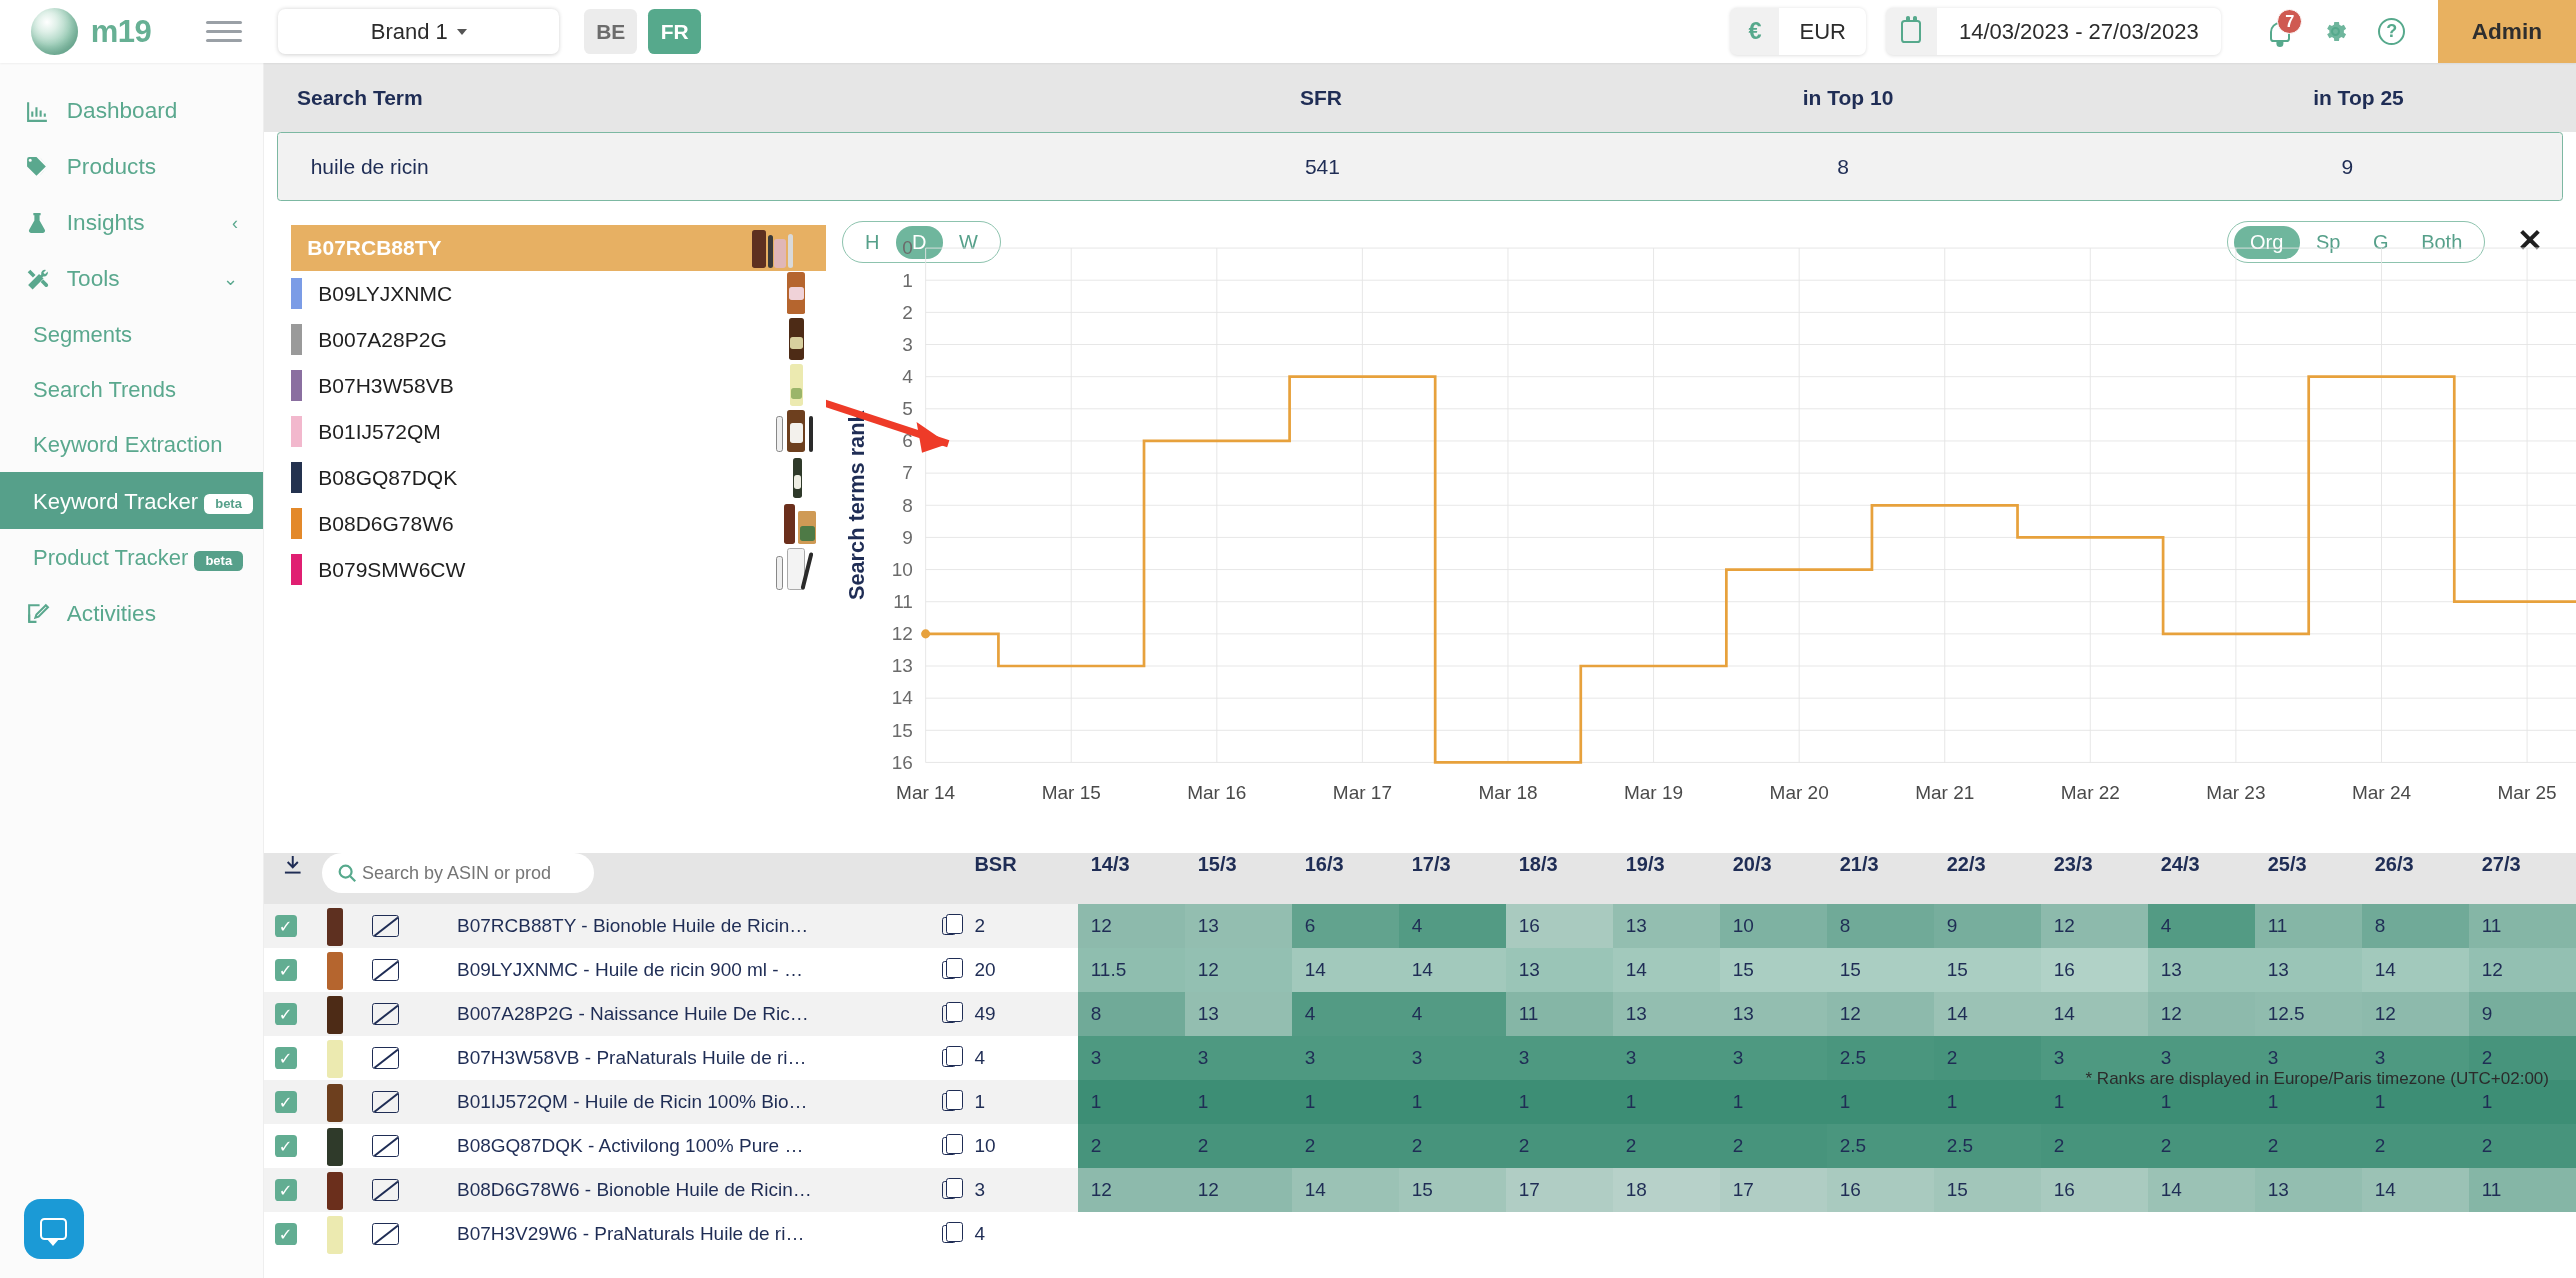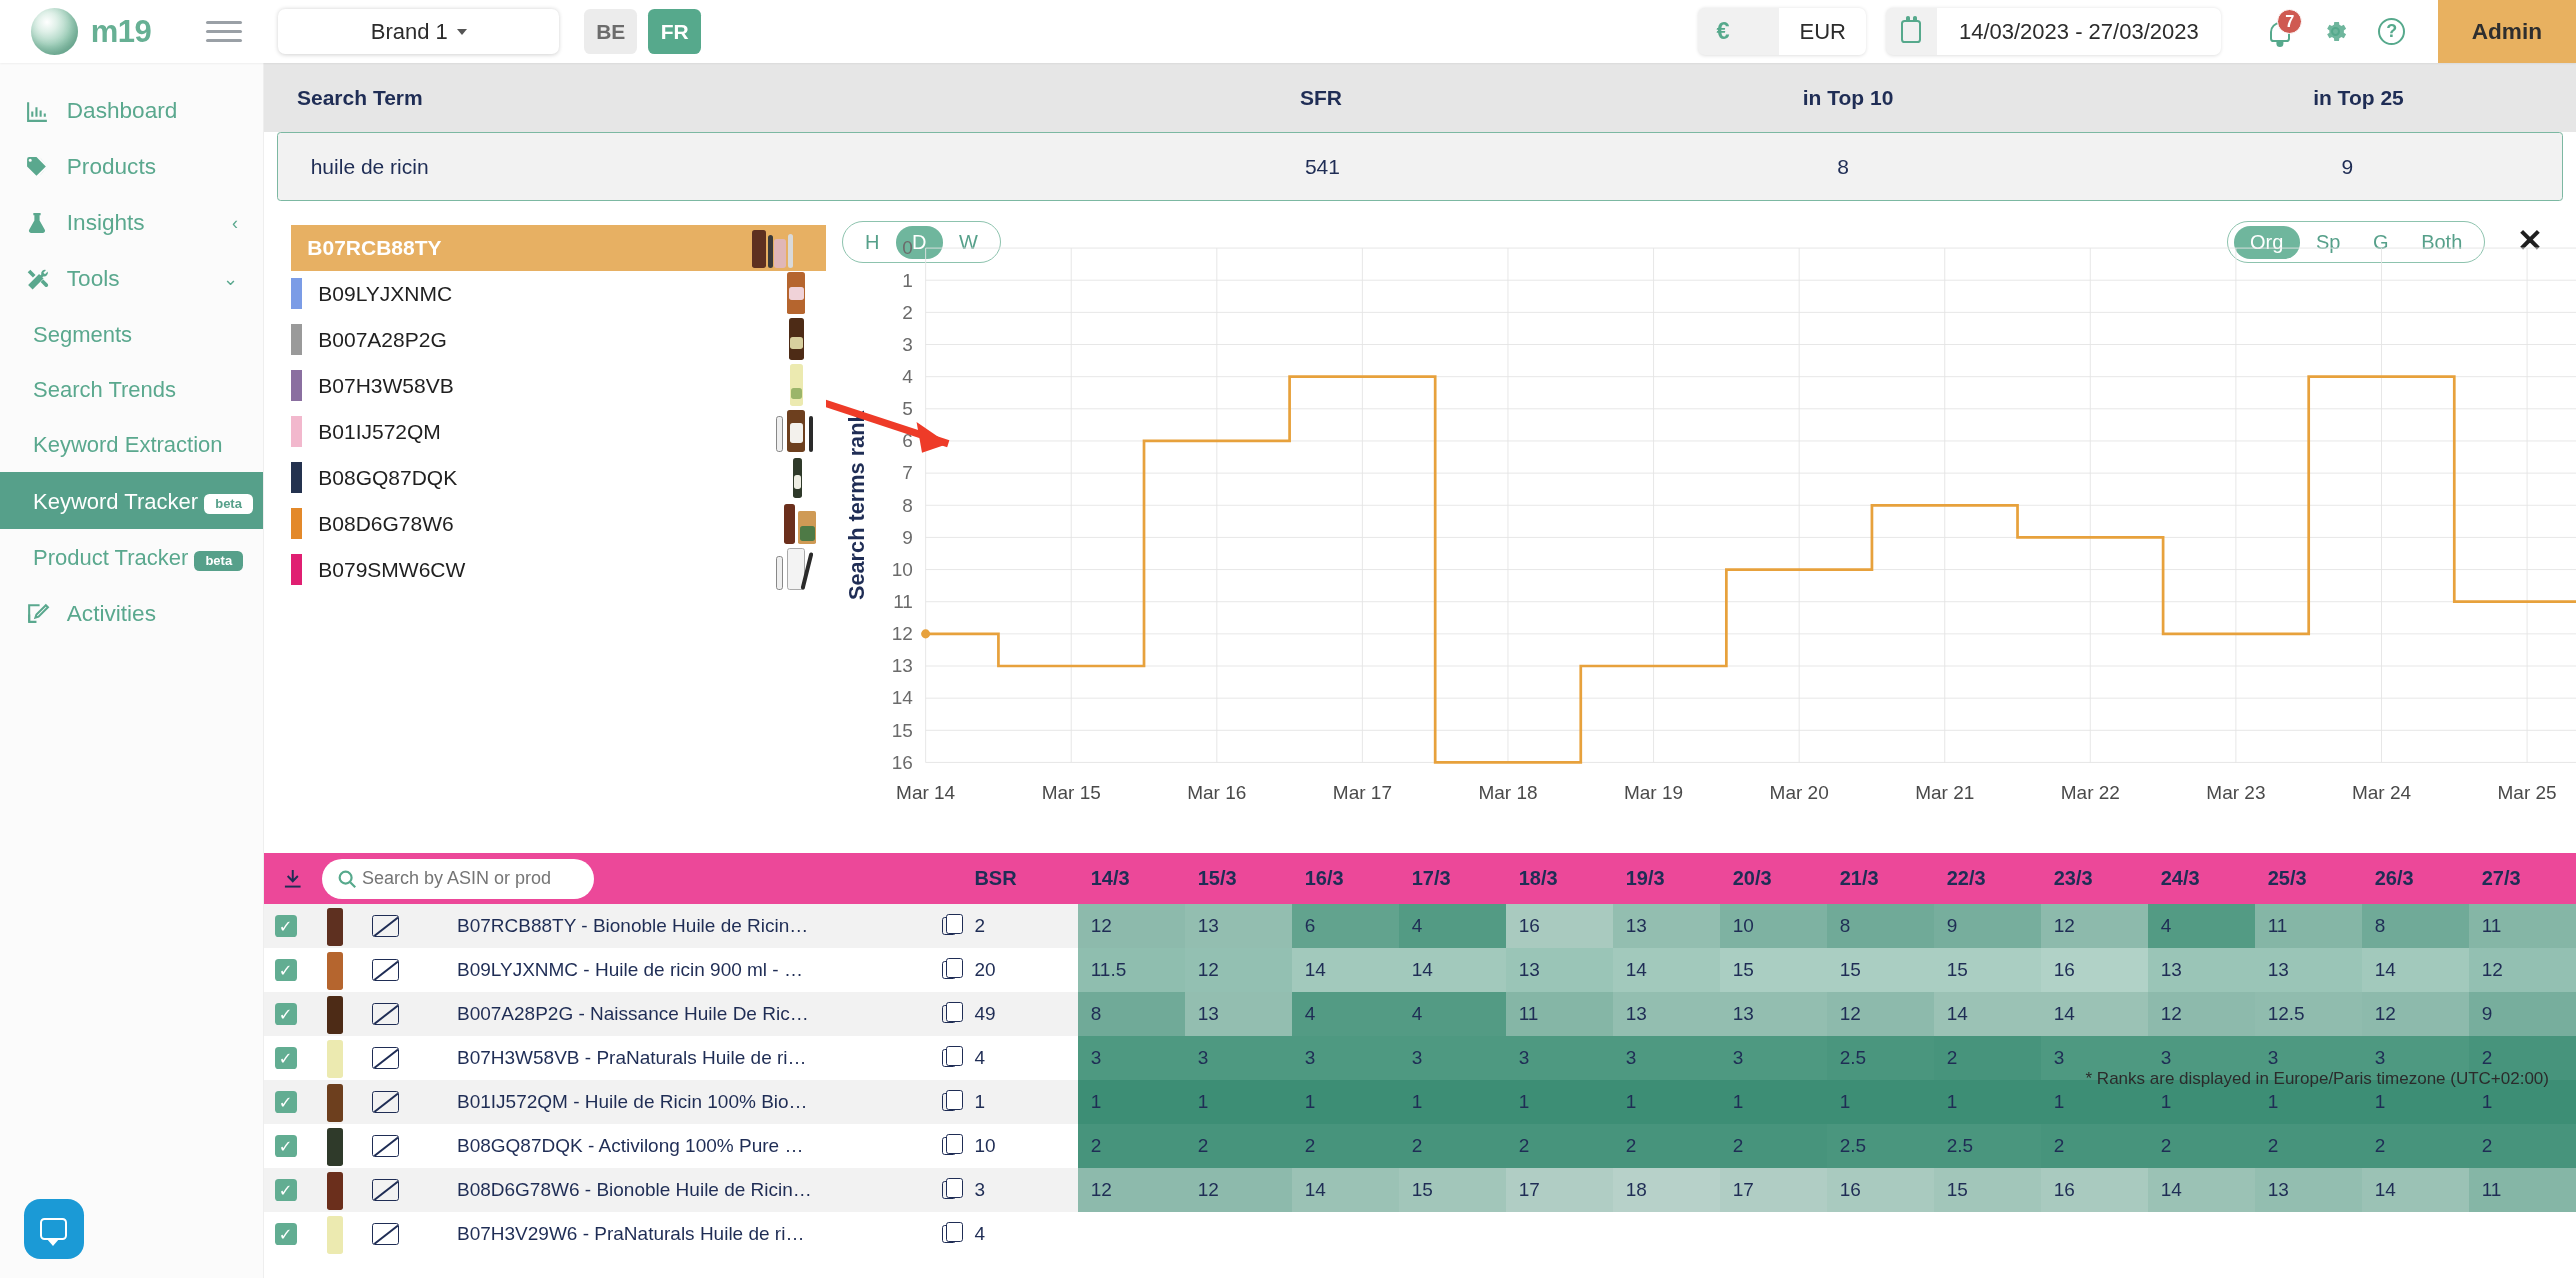--- a/index.html
+++ b/index.html
@@ -42,21 +42,21 @@
     background: #ececec; color: #6c6c6c; border: none;
   }
   .lang-btn.active { background: #56a98c; color: #ffffff; }
 
   .topbar-right { margin-left: auto; display: flex; align-items: center; gap: 0; padding-right: 0; height: 63px; }
   .currency-pill {
     display: flex; align-items: center; height: 47px; background: #f1f1f1;
     border-radius: 7.2px; overflow: hidden; box-shadow: 0 0.9px 3.6px rgba(0,0,0,.12); margin-right: 20px;
   }
   .currency-pill .cur-ico { width: 49px; text-align: center; font-size: 23.5px; color: #56a98c; font-weight: 700; }
-  .currency-pill .cur-val { background: #fff; height: 47px; display: flex; align-items: center; padding: 0 20px; font-size: 22px; color: #2c2c2c; margin-left: 32px; }
+  .currency-pill .cur-val { background: #fff; height: 47px; display: flex; align-items: center; padding: 0 20px; font-size: 22px; color: #2c2c2c; }
   .date-pill {
     display: flex; align-items: center; height: 47px; background: #f1f1f1;
     border-radius: 7.2px; overflow: hidden; box-shadow: 0 0.9px 3.6px rgba(0,0,0,.12); margin-right: 31px;
   }
   .cal-ico { width: 51px; display: flex; align-items: center; justify-content: center; }
   .cal-box { width: 20px; height: 22.6px; border: 2.7px solid #56a98c; border-radius: 3.6px; position: relative; }
   .cal-box:before { content:""; position:absolute; top:-6.3px; left:2.7px; width:3.6px; height:5.4px; background:#56a98c; border-radius:1.8px; }
   .cal-box:after { content:""; position:absolute; top:-6.3px; right:2.7px; width:3.6px; height:5.4px; background:#56a98c; border-radius:1.8px; }
   .date-val { background: #fff; height: 47px; display: flex; align-items: center; padding: 0 22px; font-size: 22px; color: #2c2c2c; }
 
@@ -146,21 +146,21 @@
   }
   .seg-ctrl .seg { padding: 0 16.3px; height: 33px; display: flex; align-items: center; justify-content: center;
     border-radius: 16.3px; font-size: 20px; color: #56a08a; cursor: pointer; }
   .seg-ctrl .seg.on { background: #6fb69d; color: #fff; }
   .close-x { position: absolute; font-size: 31px; color: #1f1f1f; cursor: pointer; font-weight: 700; line-height: 1; }
   .footnote { position: absolute; right: 27px; top: 868px; font-size: 17px; color: #2b2b2b; }
 
   
   .tbl-wrap { flex: 1 1 auto; min-height: 0; overflow: hidden; }
   .tbl-head {
-    background: #ec4899; display: flex; align-items: center; height: 51px; font-size: 20px;
+    background: #e5e5e5; display: flex; align-items: flex-start; height: 51px; font-size: 20px;
     font-weight: 700; color: #1f2d55;
   }
   .dl-ico { width: 58px; display: flex; align-items: center; justify-content: center; cursor: pointer; }
   .srch-box {
     display: flex; align-items: center; height: 40px; background: #fff; border-radius: 20px;
     padding-left: 9px; width: 272px; margin-right: 9px;
   }
   .srch-box .mag { width: 31px; height: 31px; display:flex;align-items:center;justify-content:center; }
   .srch-box input {
     border: none; outline: none; font-size: 18px; color: #777; width: 217px;

